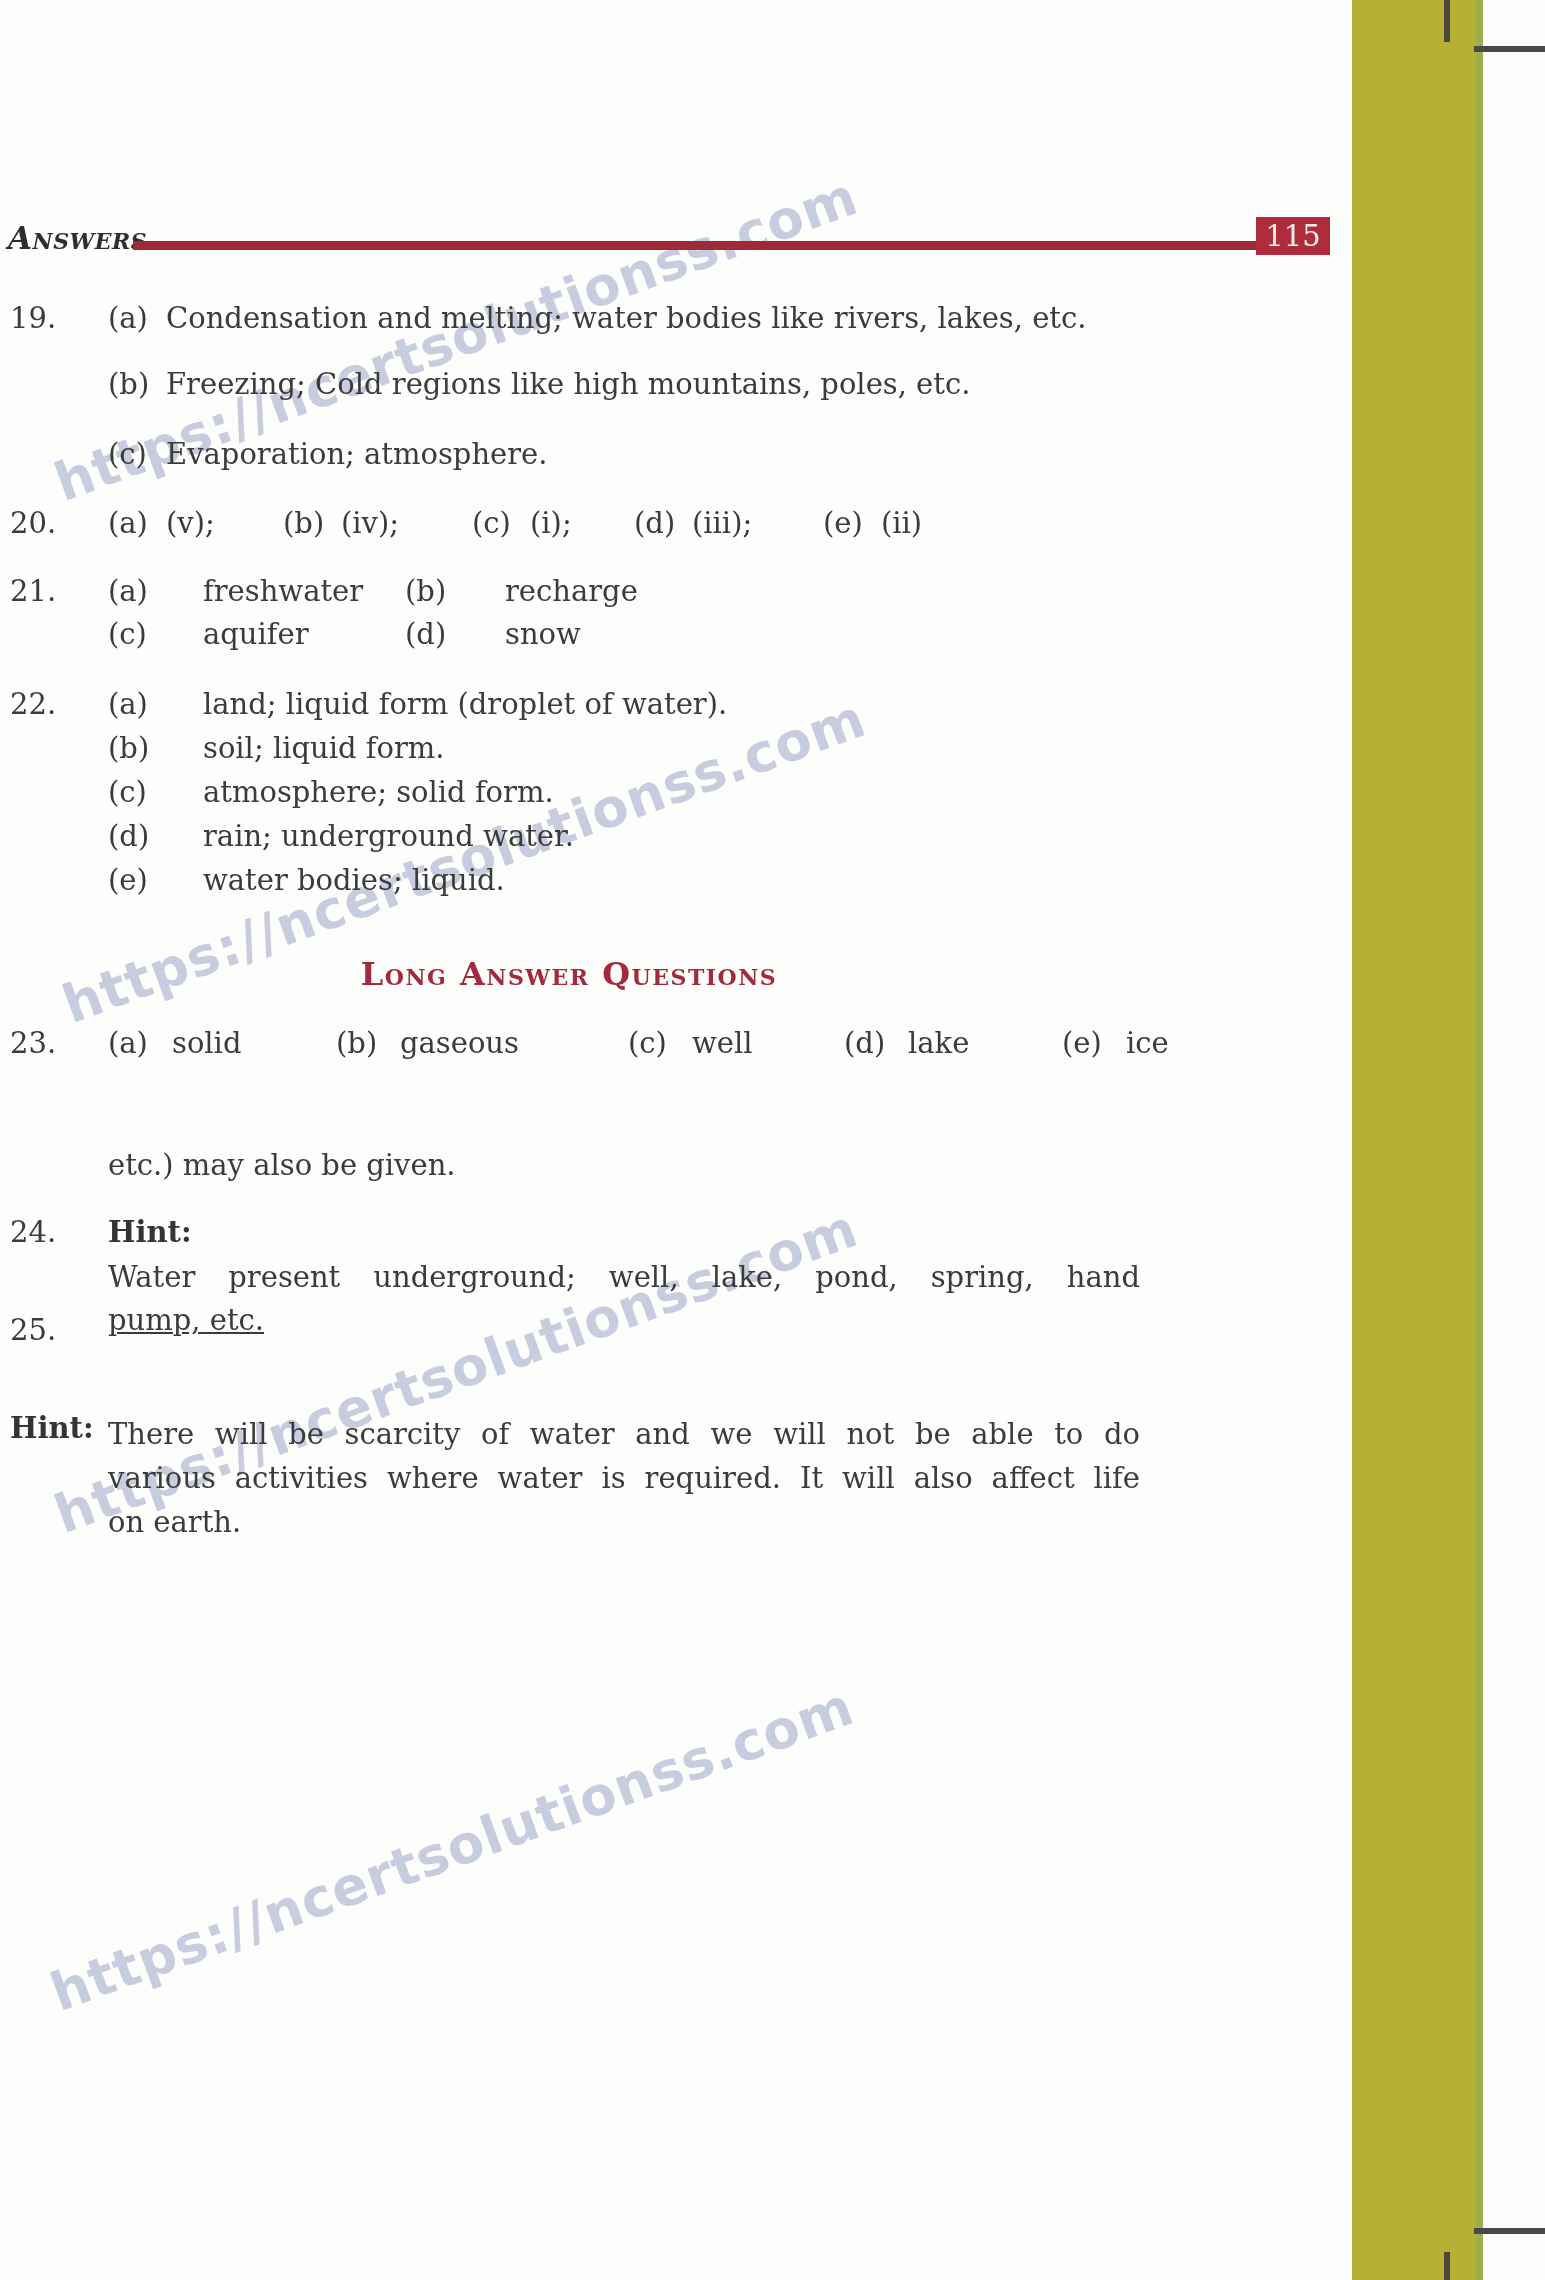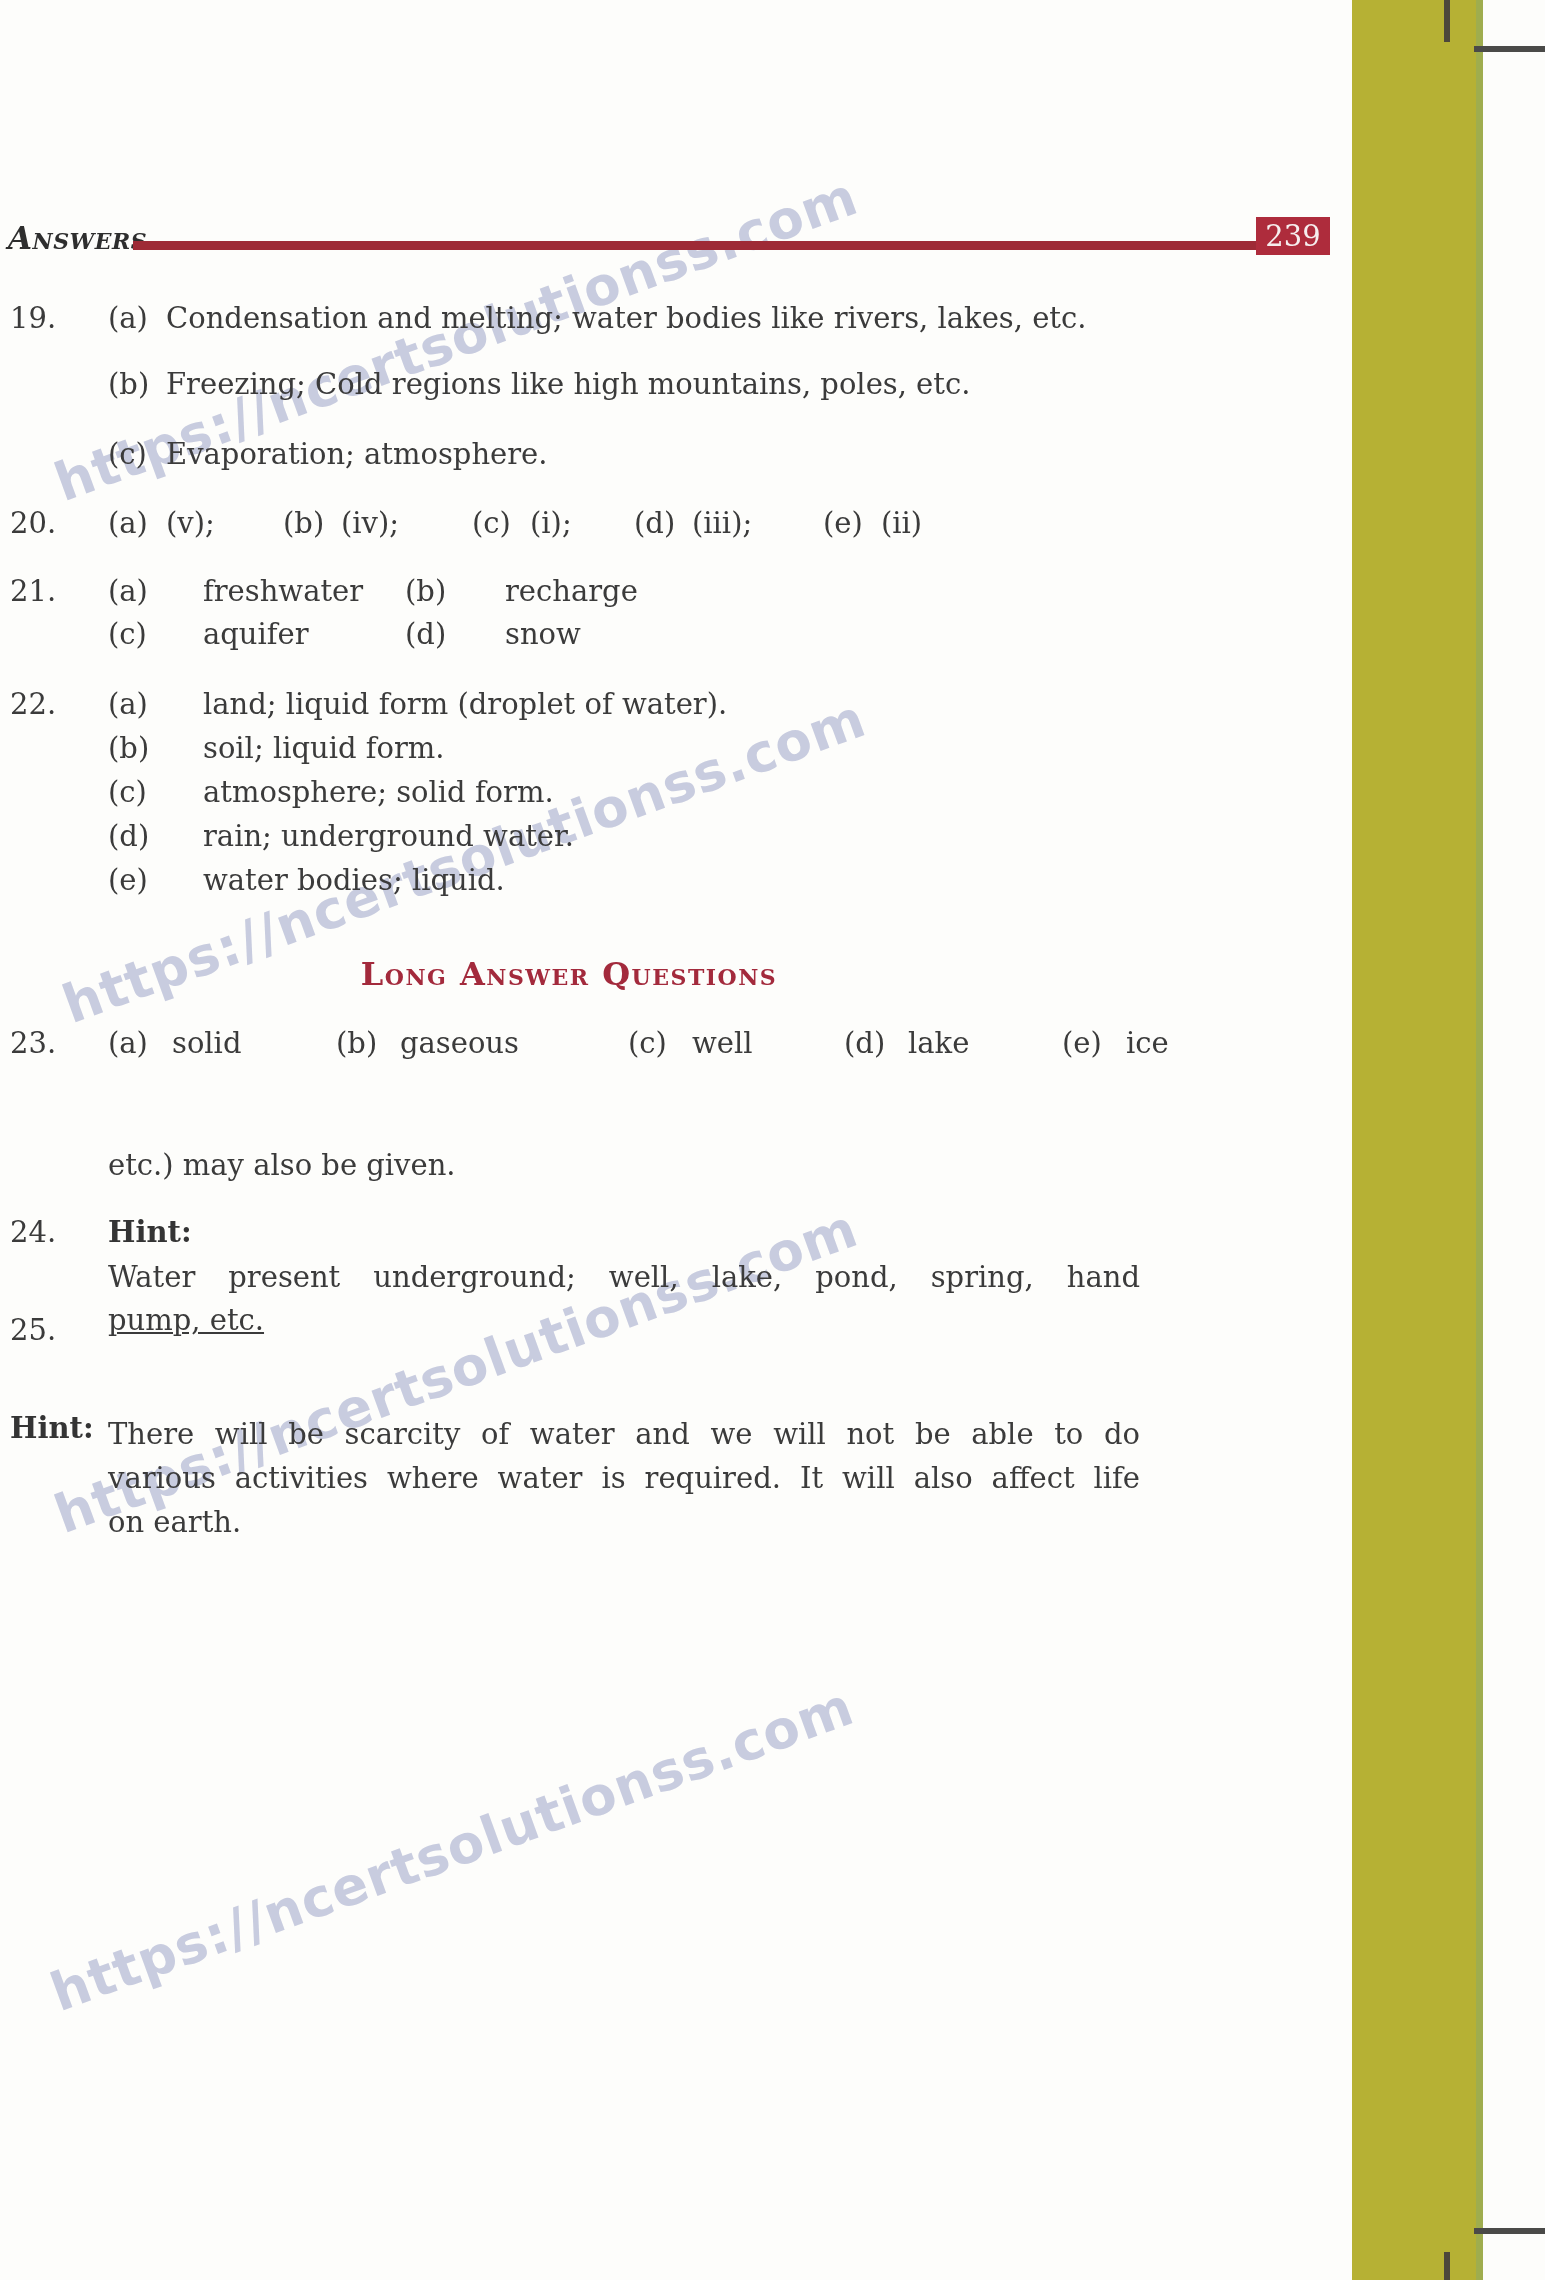--- a/index.html
+++ b/index.html
@@ -72,21 +72,21 @@
   <div class="cropmark cm-bot-h"></div>
   <div class="cropmark cm-bot-v"></div>
 
   <div class="wm wm1">https://ncertsolutionss.com</div>
   <div class="wm wm2">https://ncertsolutionss.com</div>
   <div class="wm wm3">https://ncertsolutionss.com</div>
   <div class="wm wm4">https://ncertsolutionss.com</div>
 
   <div class="hdr-title">Answers</div>
   <div class="hrule"></div>
-  <div class="pagebox">239</div>
+  <div class="pagebox">115</div>
 
   <div class="row" style="top:296px;">
     <span class="num">19.</span>
     <span class="ltr">(a)</span>
     <span class="txt">Condensation and melting; water bodies like rivers, lakes, etc.</span>
   </div>
   <div class="row" style="top:362px;">
     <span class="num"></span>
     <span class="ltr">(b)</span>
     <span class="txt">Freezing; Cold regions like high mountains, poles, etc.</span>

